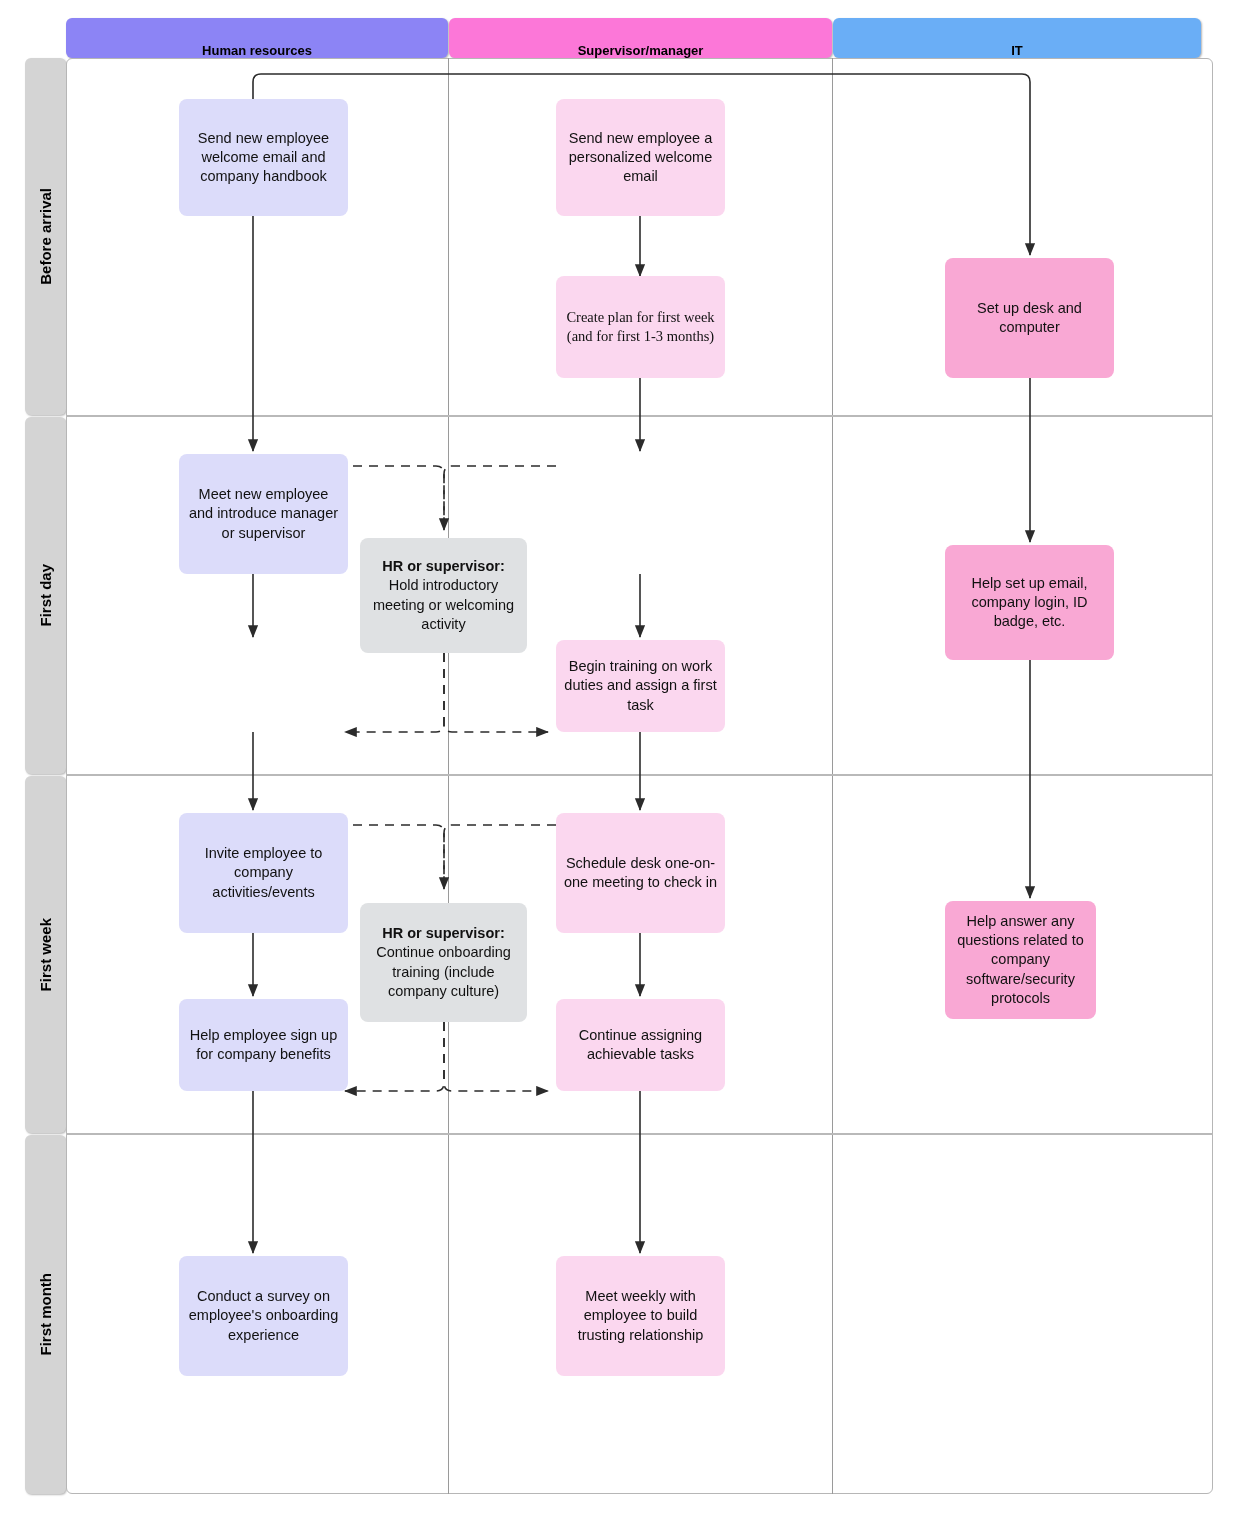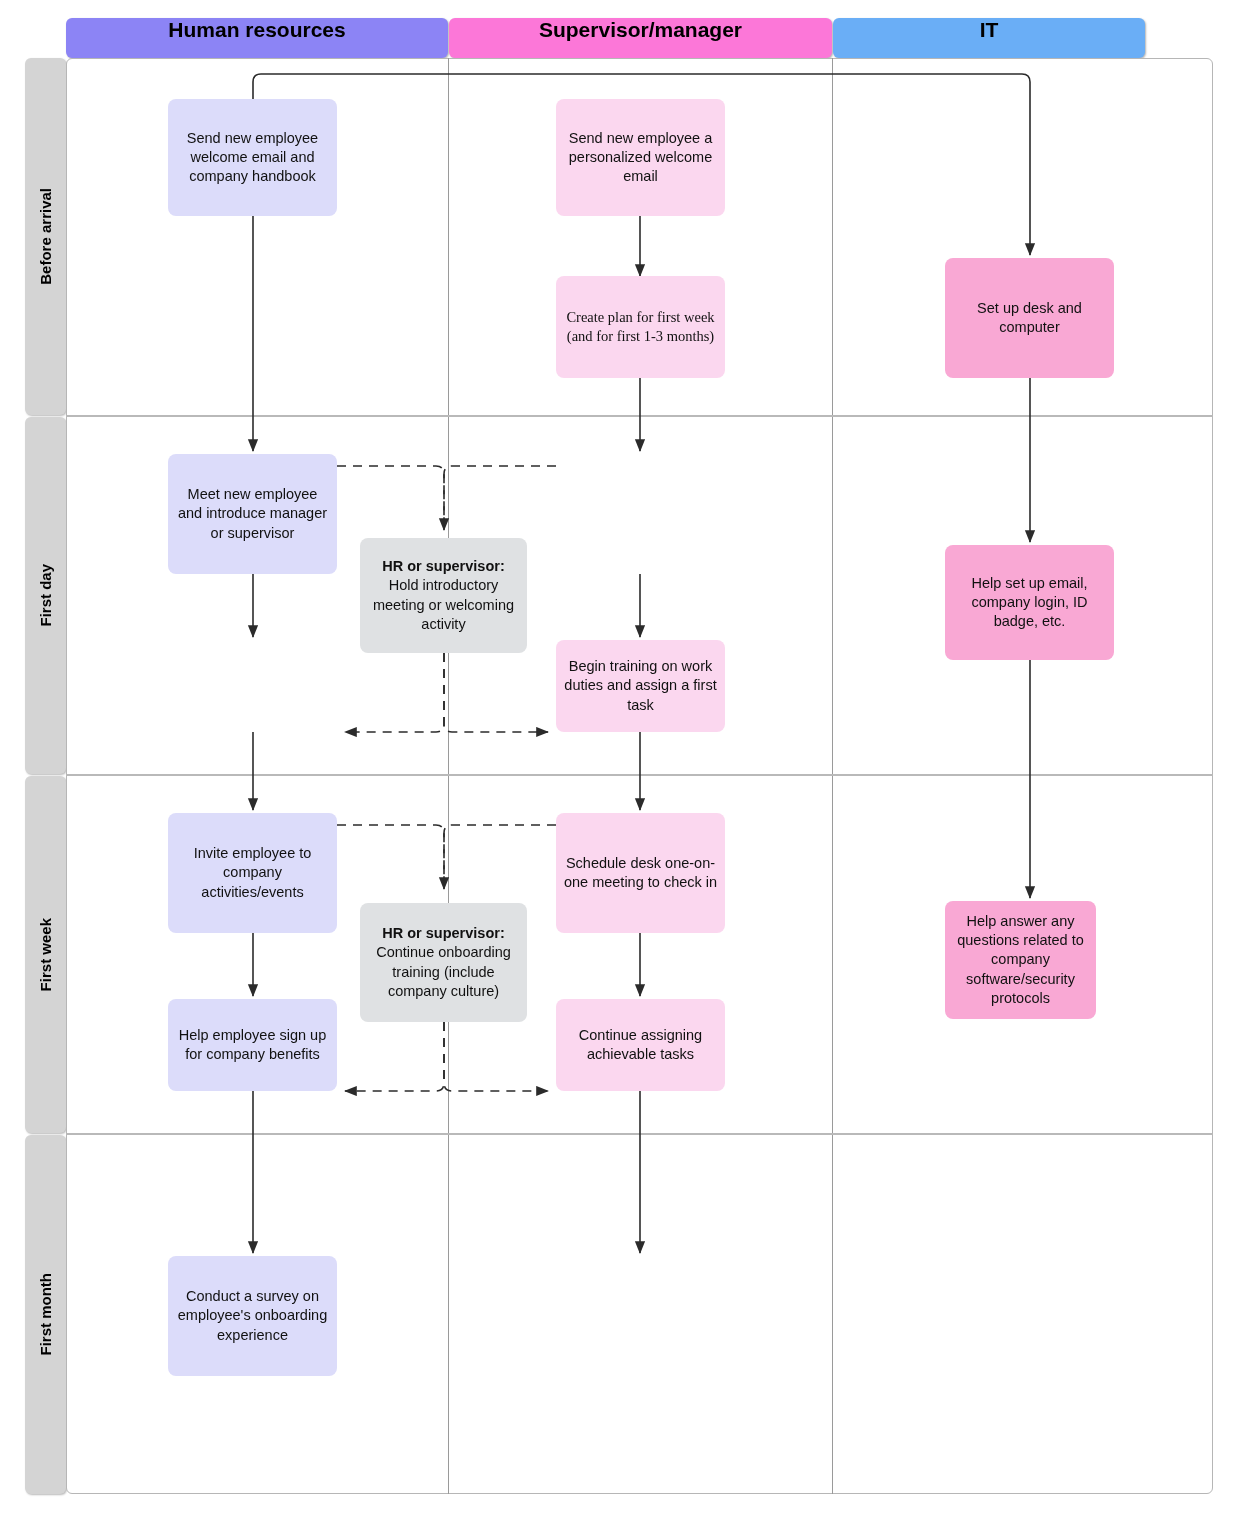--- a/index.html
+++ b/index.html
@@ -2,22 +2,22 @@
 <html><head>
 <meta charset="utf-8">
 <style>
   html,body{margin:0;padding:0;background:#ffffff;}
   body{font-family:"Liberation Sans",sans-serif;}
   #stage{position:relative;width:1237px;height:1518px;background:#ffffff;overflow:hidden;}
 
   
   .lane-head{
     position:absolute;height:40px;border-radius:6px;
-    display:flex;align-items:flex-start;justify-content:center;
-    font-weight:bold;font-size:21px;color:#000;
+    display:flex;align-items:flex-end;justify-content:center;
+    font-weight:bold;font-size:13px;color:#000;
     box-shadow:1px 1px 2px rgba(0,0,0,.30);
     box-sizing:border-box;
   }
 
   
   .phase-label{
     position:absolute;left:25px;width:41px;
     background:#d4d4d4;border-radius:6px;
     box-shadow:1px 1px 2px rgba(0,0,0,.28);
     display:flex;align-items:center;justify-content:center;
@@ -36,21 +36,21 @@
   .col-line{position:absolute;width:1px;background:#9a9a9a;}
   .row-line{position:absolute;height:2px;background:#b9b9b9;}
 
   
   .node{
     position:absolute;border-radius:8px;box-sizing:border-box;
     display:flex;align-items:center;justify-content:center;
     text-align:center;font-size:14.5px;line-height:1.32;color:#111;
     padding:4px 7px;
   }
-  .node.hr{background:#dcdcfa;}
+  .node.hr{background:#dcdcfa;margin-left:11px;}
   .node.sup{background:#fbd7ef;}
   .node.it{background:#f9a8d4;}
   .node.shared{background:#dfe1e3;}
   .node .lbl{display:block;}
   .node .bold{font-weight:bold;}
 
   
   svg.wires{position:absolute;left:0;top:0;width:1237px;height:1518px;overflow:visible;}
   .solid{stroke:#2b2b2b;stroke-width:1.6;fill:none;}
   .dashed{stroke:#2b2b2b;stroke-width:1.6;fill:none;stroke-dasharray:9 7;}
@@ -59,21 +59,21 @@
 <body>
 
 <div id="stage">
 
   <div class="lane-head" style="left:66px;top:18px;width:382px;background:#8c84f5;">
     <span>Human resources</span>
   </div>
   <div class="lane-head" style="left:449px;top:18px;width:383px;background:#fc77d8;">
     <span>Supervisor/manager</span>
   </div>
-  <div class="lane-head" style="left:833px;top:18px;width:312px;background:#6aaef6;">
+  <div class="lane-head" style="left:833px;top:18px;width:368px;background:#6aaef6;">
     <span>IT</span>
   </div>
 
   <div class="phase-label" style="top:58px;height:357px;">
     <span>Before arrival</span>
   </div>
   <div class="phase-label" style="top:417px;height:357px;">
     <span>First day</span>
   </div>
   <div class="phase-label" style="top:776px;height:357px;">
@@ -199,14 +199,17 @@
   </div>
 
   <div class="node it" style="left:945px;top:901px;width:151px;height:118px;">
     <span class="lbl">Help answer any questions related to company software/security protocols</span>
   </div>
 
   <div class="node hr" style="left:168px;top:1256px;width:169px;height:120px;">
     <span class="lbl">Conduct a survey on employee's onboarding experience</span>
   </div>
 
+  <div class="node sup" style="left:556px;top:1256px;width:169px;height:120px;">
+    <span class="lbl">Meet weekly with employee to build trusting relationship</span>
+  </div>
 
 </div>
 
 </body></html>

